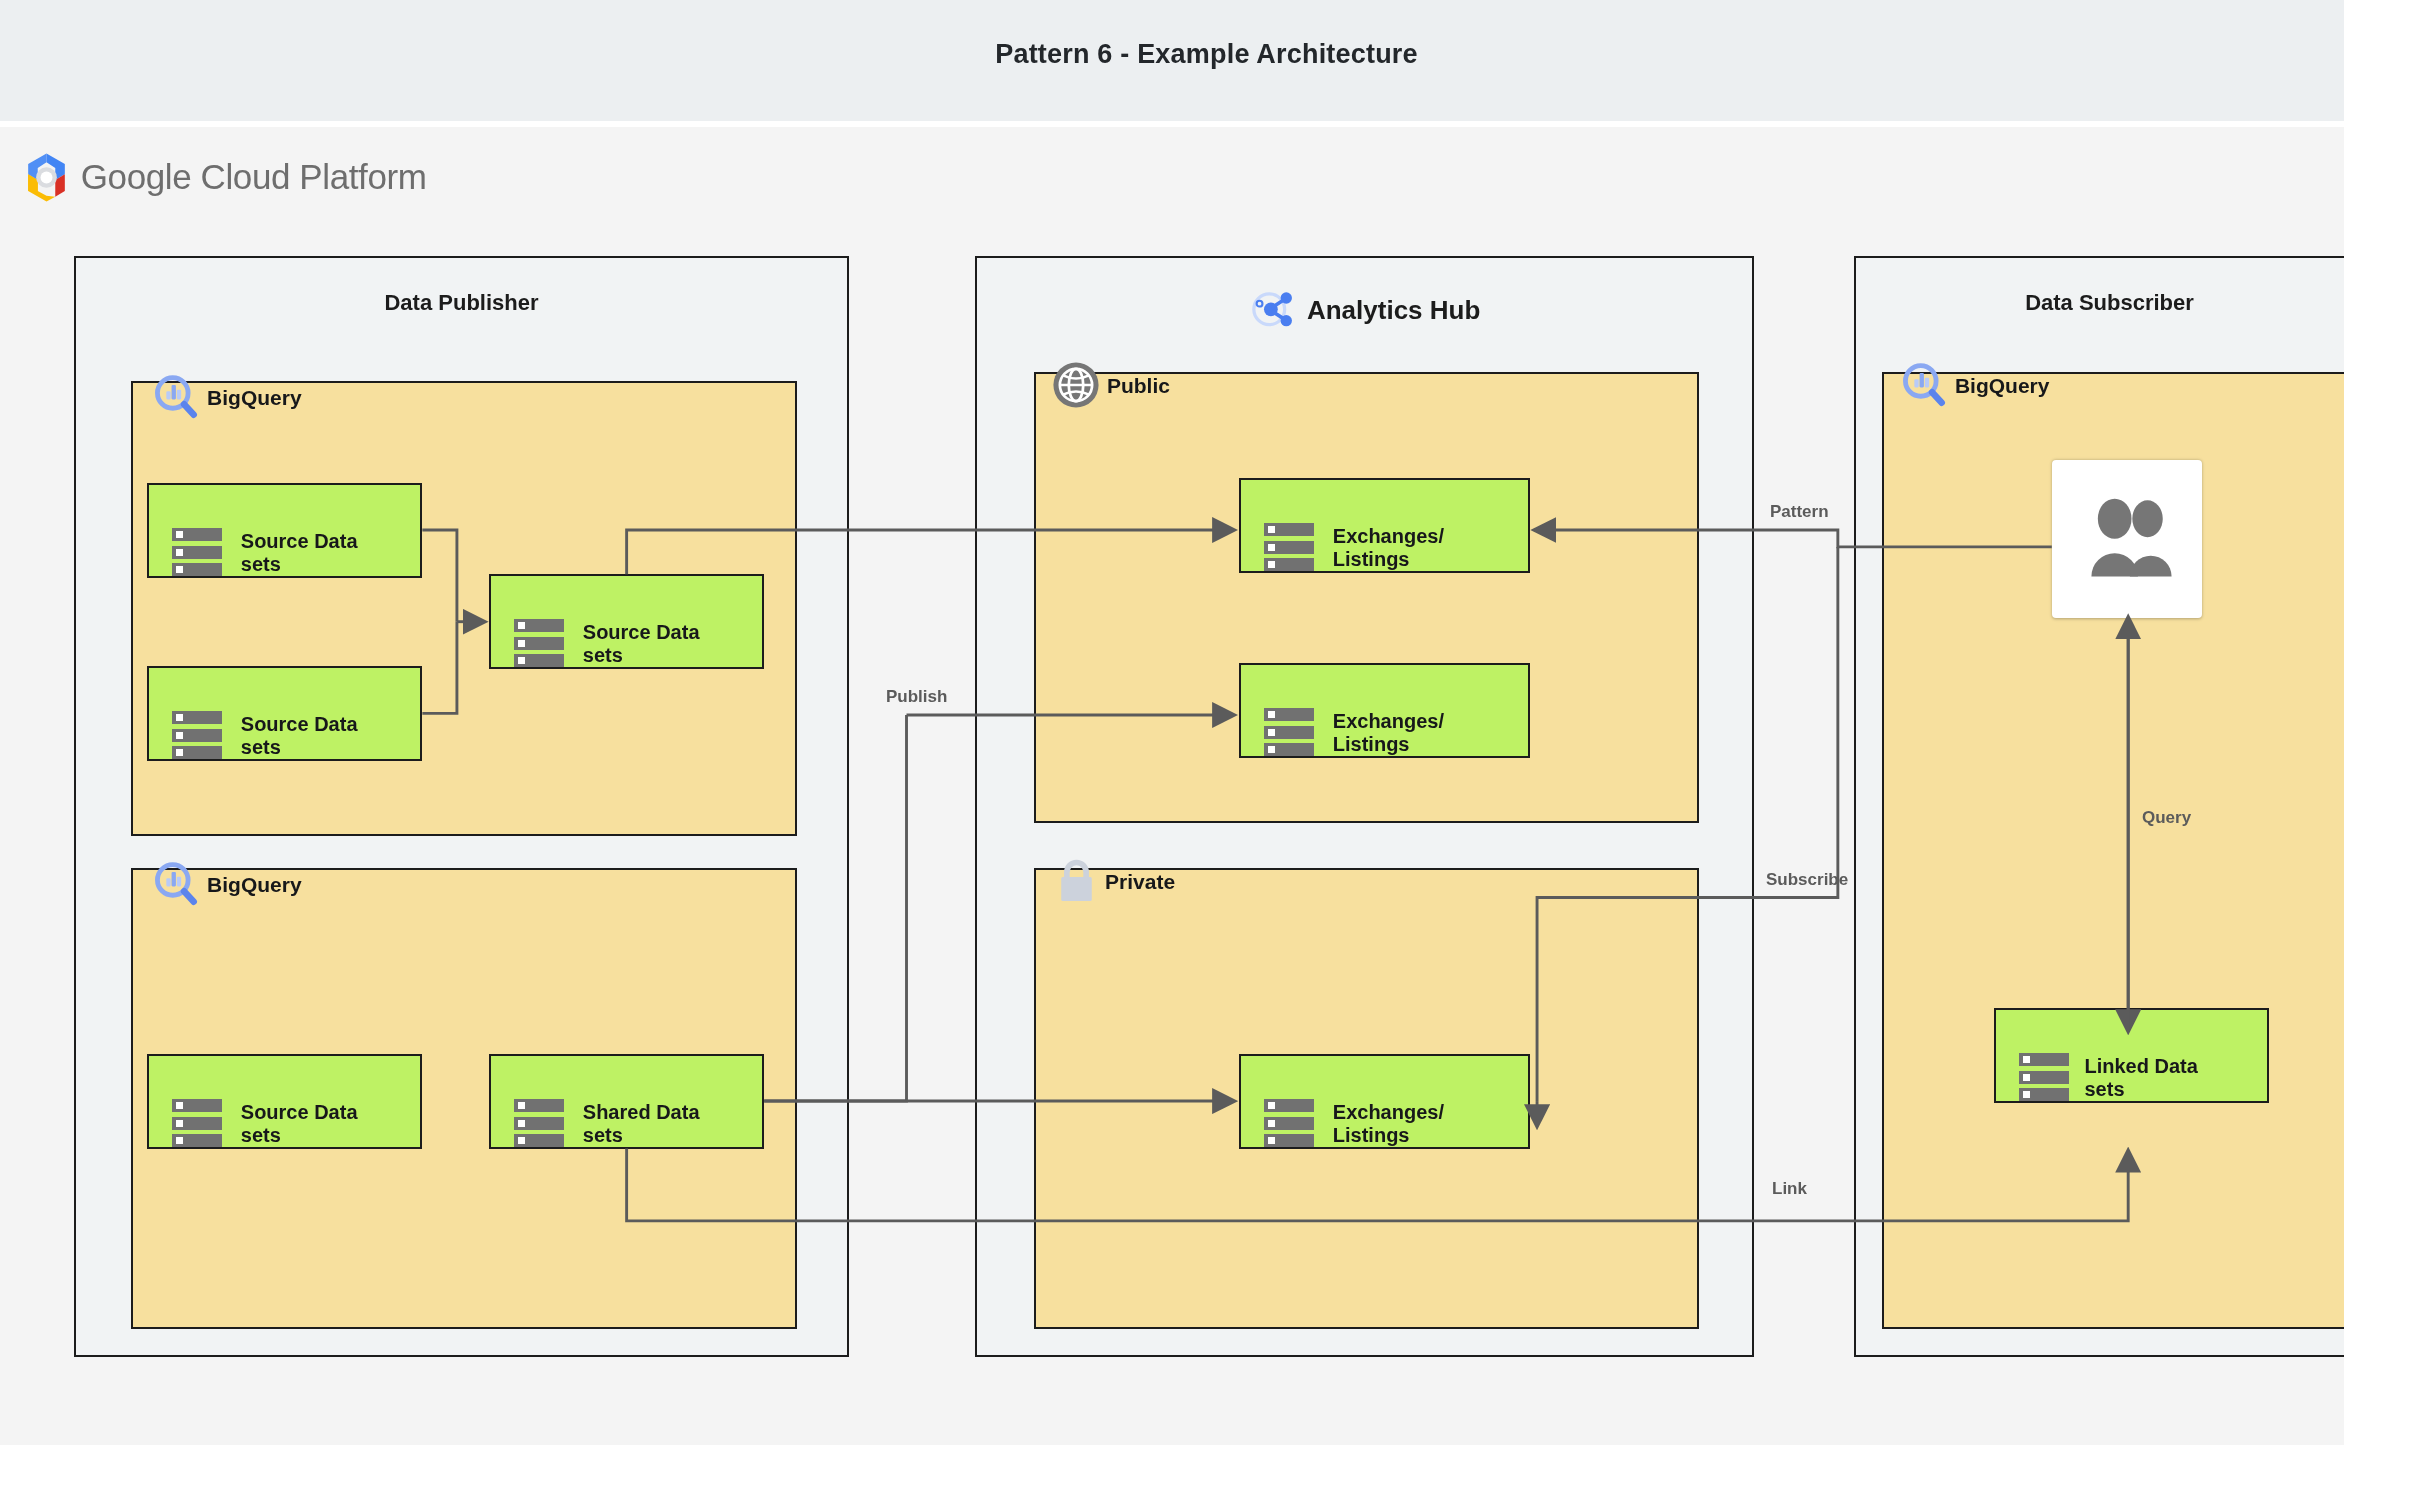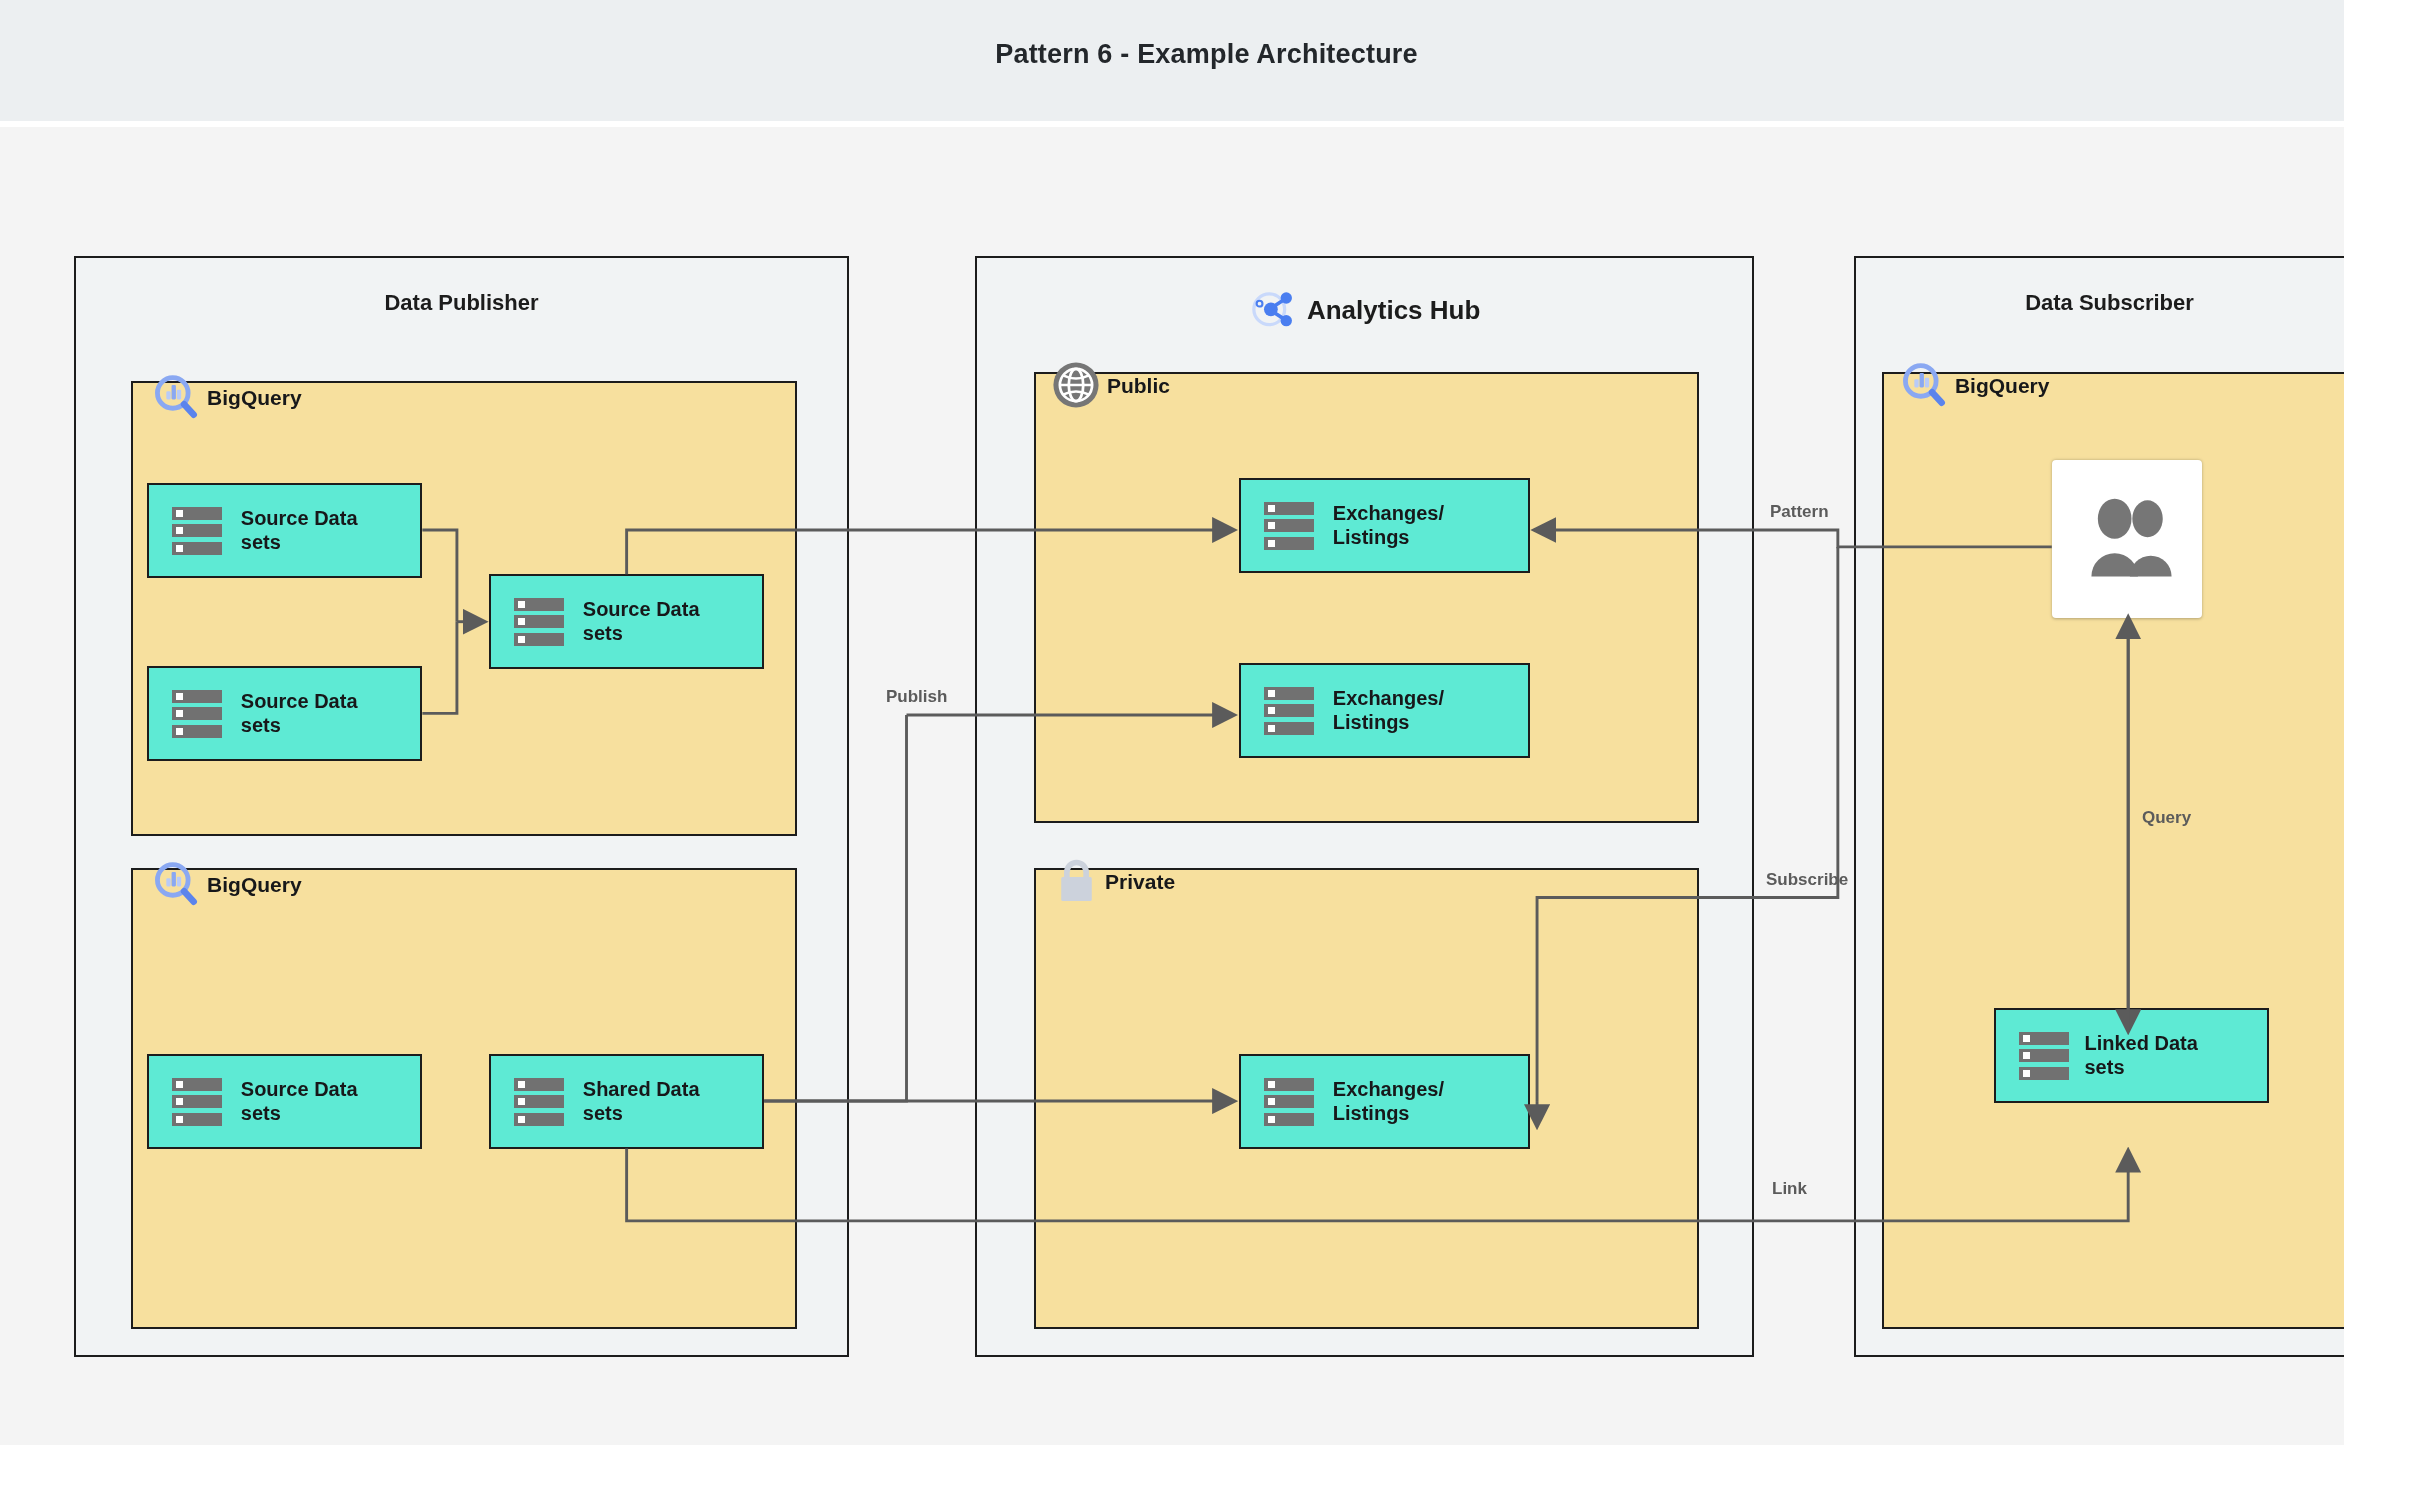--- a/index.html
+++ b/index.html
@@ -24,22 +24,22 @@
   .zone-title-row{position:absolute;top:27px;left:0;width:100%;display:flex;
     align-items:center;justify-content:center;gap:11.3px;}
   .zone-title-row .zt-label{font-size:26px;font-weight:bold;color:#1c1c1c;}
 
   
   .ybox{position:absolute;background:#f7e09e;border:2.4px solid #1c1c1c;box-sizing:border-box;}
   .ybox-head{position:absolute;display:flex;align-items:center;gap:6.4px;}
   .ybox-head .yb-label{font-size:21px;font-weight:bold;color:#17181a;}
 
   
-  .node{position:absolute;background:#5eead4;border:2.4px solid #1c1c1c;box-sizing:border-box;
-    display:flex;align-items:center;padding-left:22.5px;gap:19.3px;}
+  .node{position:absolute;background:#bef264;border:2.4px solid #1c1c1c;box-sizing:border-box;
+    display:flex;align-items:flex-end;padding-left:22.5px;gap:19.3px;}
   .node .nd-label{font-size:20px;font-weight:bold;color:#17181a;line-height:1.16;
     width:121px;word-break:break-all;}
 
   
   .ds-icon{width:50px;height:48px;display:flex;flex-direction:column;justify-content:space-between;flex:0 0 auto;}
   .ds-icon i{display:block;height:13px;background:#717171;position:relative;}
   .ds-icon i::before{content:"";position:absolute;left:4px;top:3.2px;width:7.2px;height:7.2px;background:#fff;}
 
   
   #users-card{position:absolute;background:#ffffff;border-radius:4px;
@@ -54,20 +54,34 @@
 </head>
 <body>
 
 <div id="canvas">
 
   <div id="title-band"></div>
   <div id="page-title">Pattern 6 - Example Architecture</div>
 
   <div id="gcp-band"></div>
 
+  <div id="gcp-logo">
+    <span class="logo-mark">
+      <svg viewBox="0 0 58 64" width="47" height="51">
+        <path d="M29 2 L52 15 L52 28 L40 35 L40 20 L29 13 Z" fill="#4285f4"></path>
+        <path d="M52 28 L52 49 L40 56 L40 35 Z" fill="#d93025"></path>
+        <path d="M40 56 L29 62 L6 49 L6 28 L18 35 L18 49 L29 55 Z" fill="#fbbc05"></path>
+        <path d="M6 28 L6 15 L29 2 L29 13 L18 20 L18 35 Z" fill="#4285f4" opacity="0.92"></path>
+        <path d="M6 28 L18 35 L18 49 L6 49 Z" fill="#fbbc05"></path>
+        <circle cx="29" cy="32" r="13" fill="#dadce0"></circle>
+        <circle cx="29" cy="32" r="7.5" fill="#ffffff"></circle>
+      </svg>
+    </span>
+    <span class="logo-text">Google Cloud Platform</span>
+  </div>
 
   <div class="zone" style="left:74px;top:256px;width:775px;height:1101px;">
     <div class="zone-title">Data Publisher</div>
   </div>
 
   <div class="zone" style="left:975px;top:256px;width:779px;height:1101px;">
     <div class="zone-title-row">
       <span>
         <svg width="47" height="47" viewBox="0 0 58 58">
           <circle cx="25" cy="30" r="19" fill="none" stroke="#c9d9fb" stroke-width="4"></circle>

